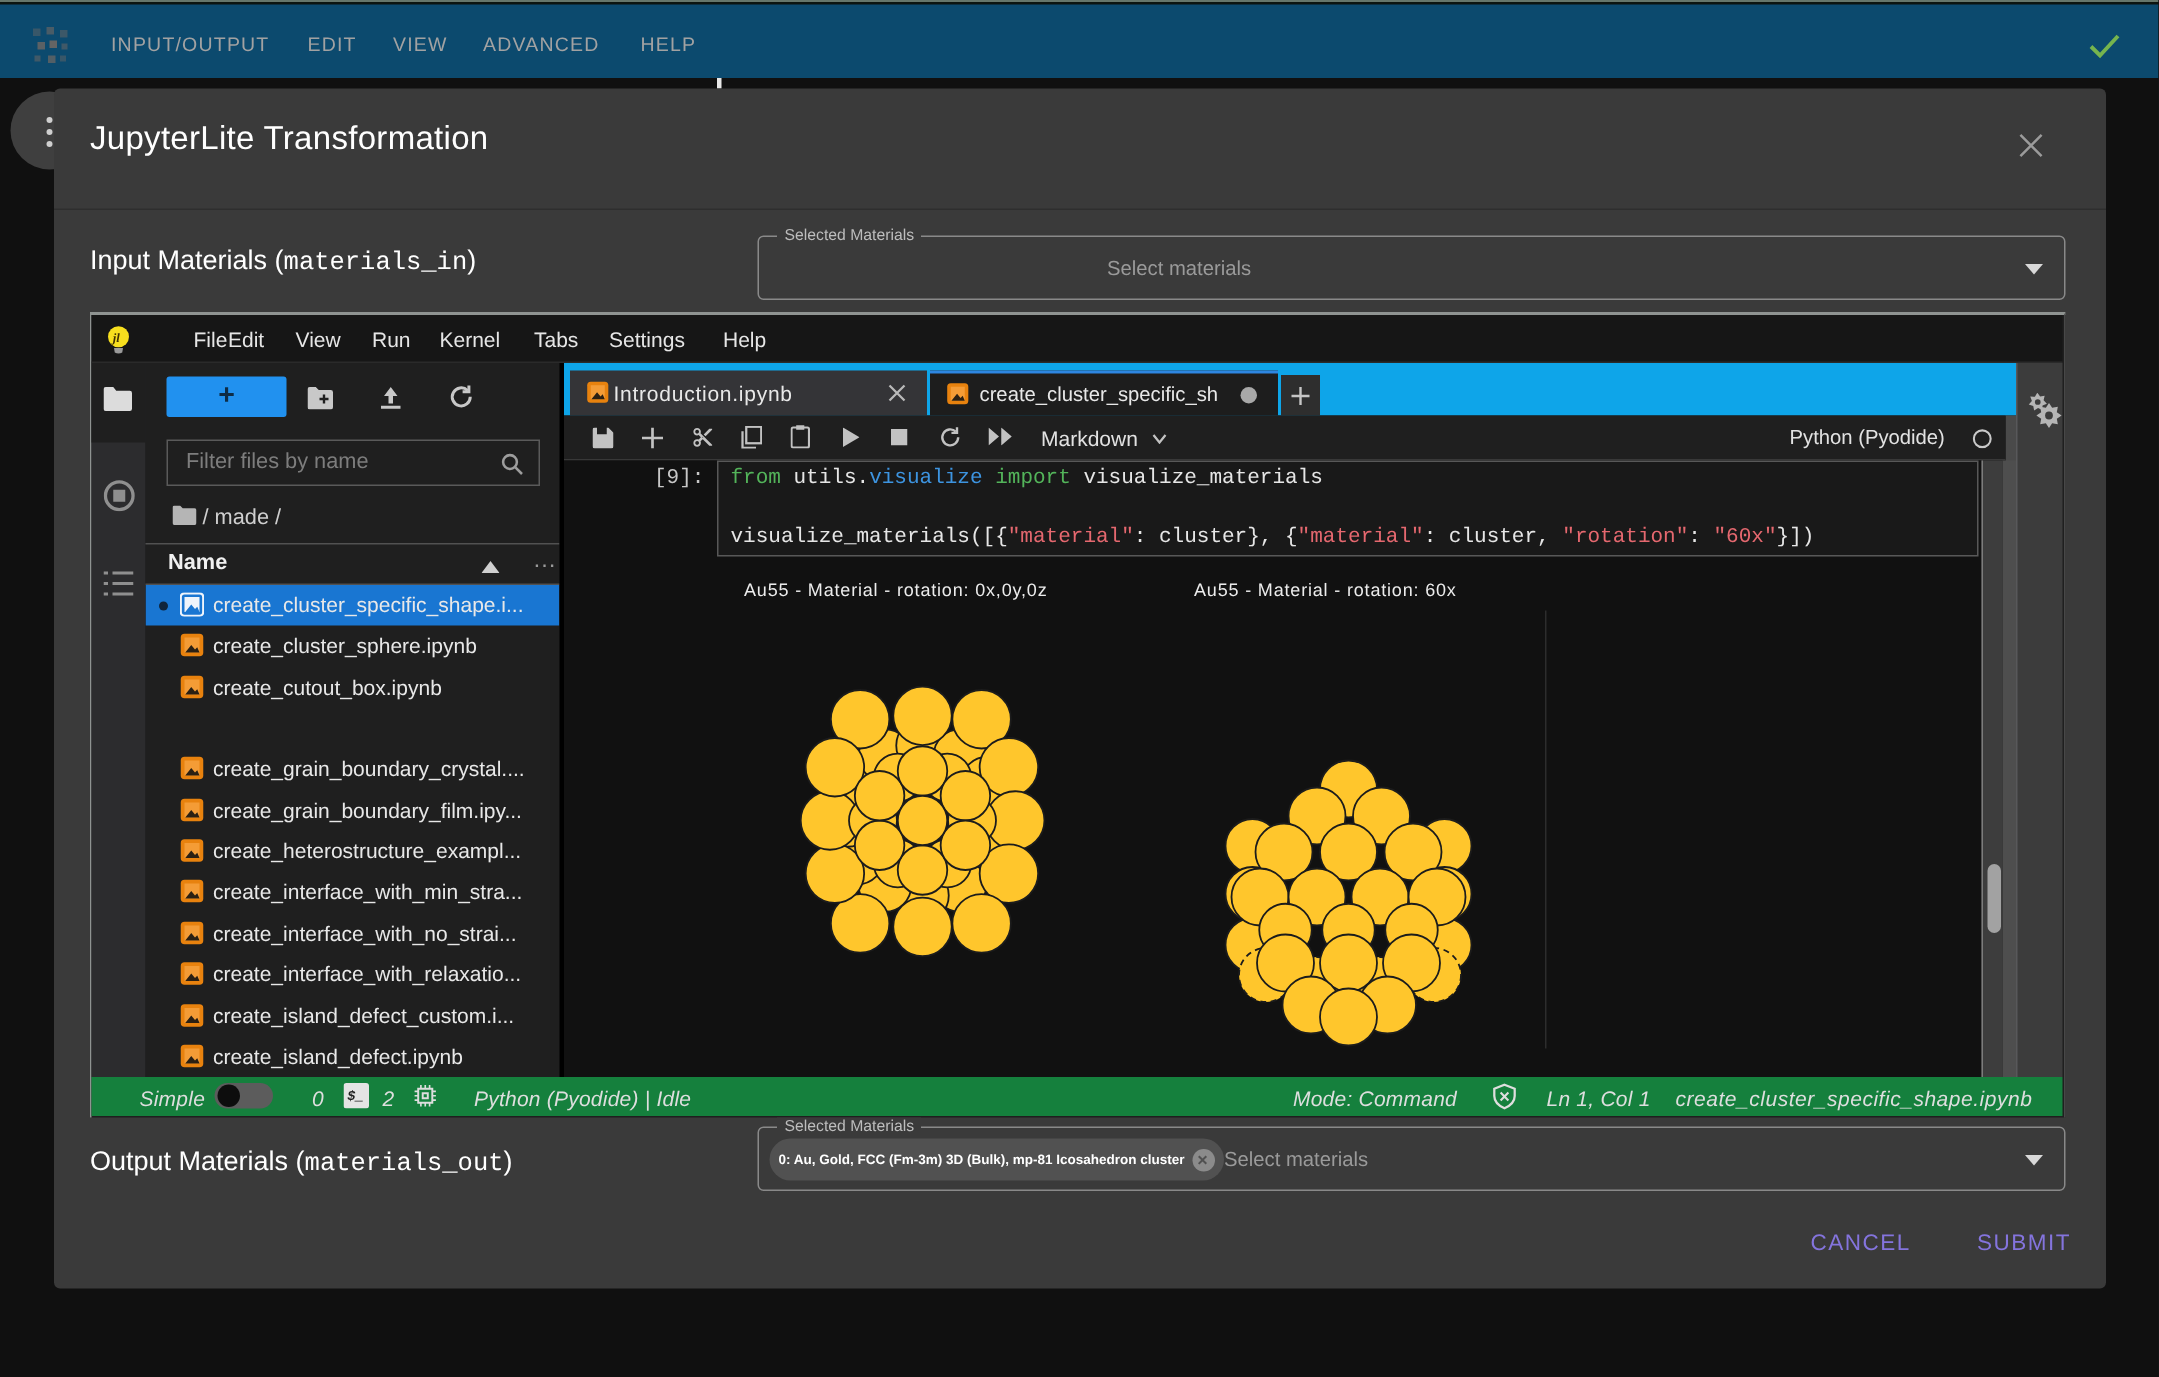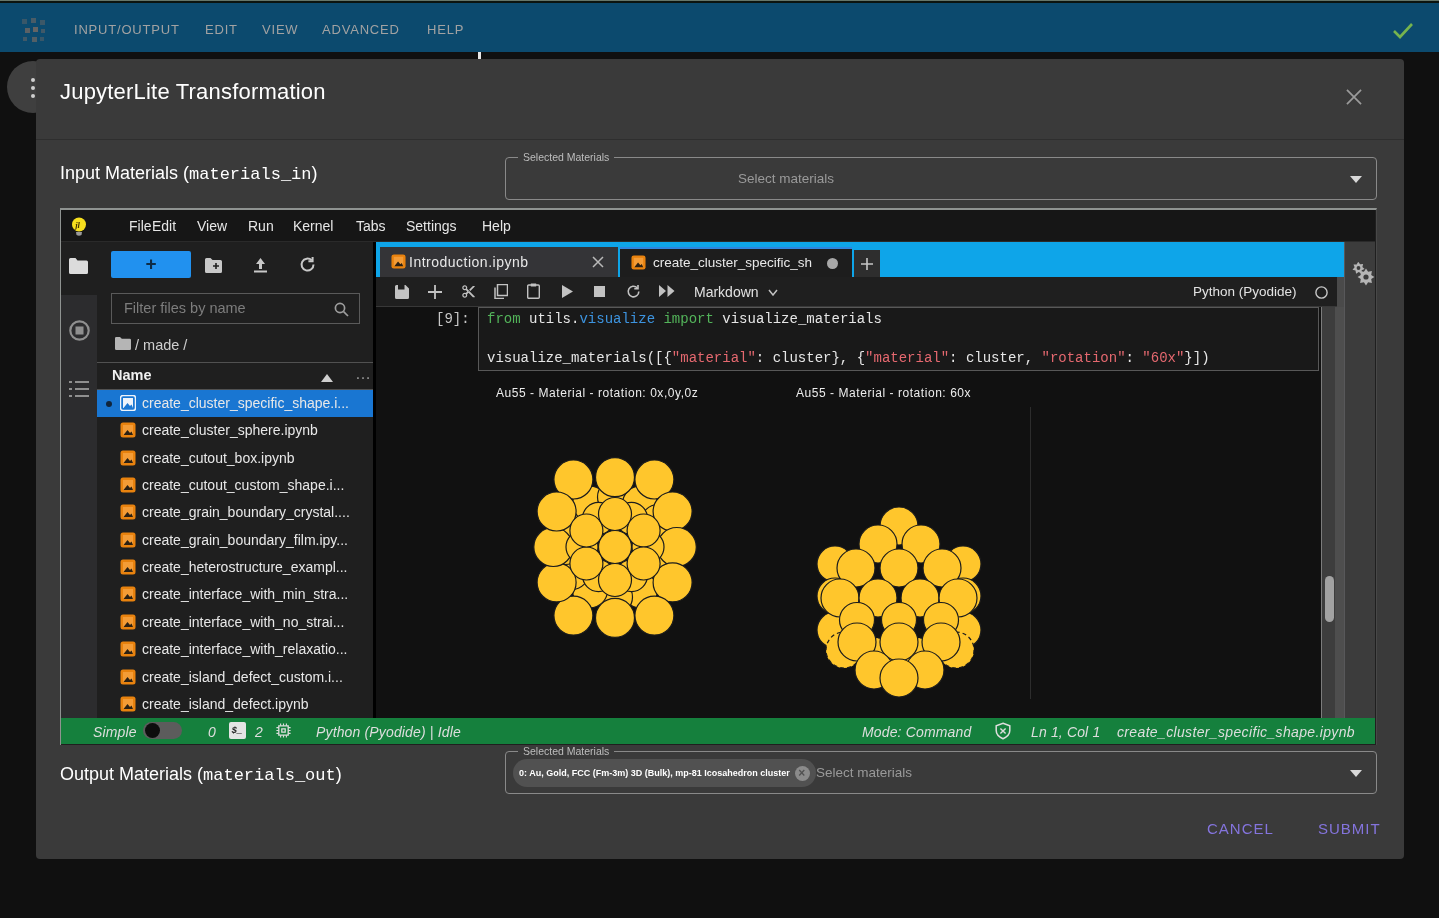--- a/index.html
+++ b/index.html
@@ -202,28 +202,20 @@
                 <span class="ftxt">create_cluster_sphere.ipynb</span>
               </div>
               <div class="frow" style="top:54.70px;">
                 <svg class="fico" viewBox="0 0 16 16">
                   <rect x="0.5" y="0.5" width="15" height="15" rx="2.5" fill="#e8820e"></rect>
                   <rect x="3" y="3" width="10" height="10" fill="#f49c36"></rect>
                   <path d="M3.5 13 L7.5 8 L10 11 L11.5 9.5 L13 13 Z" fill="#2b2013"></path>
                 </svg>
                 <span class="ftxt">create_cutout_box.ipynb</span>
               </div>
-              <div class="frow" style="top:82.05px;">
-                <svg class="fico" viewBox="0 0 16 16">
-                  <rect x="0.5" y="0.5" width="15" height="15" rx="2.5" fill="#e8820e"></rect>
-                  <rect x="3" y="3" width="10" height="10" fill="#f49c36"></rect>
-                  <path d="M3.5 13 L7.5 8 L10 11 L11.5 9.5 L13 13 Z" fill="#2b2013"></path>
-                </svg>
-                <span class="ftxt">create_cutout_custom_shape.i...</span>
-              </div>
               <div class="frow" style="top:109.40px;">
                 <svg class="fico" viewBox="0 0 16 16">
                   <rect x="0.5" y="0.5" width="15" height="15" rx="2.5" fill="#e8820e"></rect>
                   <rect x="3" y="3" width="10" height="10" fill="#f49c36"></rect>
                   <path d="M3.5 13 L7.5 8 L10 11 L11.5 9.5 L13 13 Z" fill="#2b2013"></path>
                 </svg>
                 <span class="ftxt">create_grain_boundary_crystal....</span>
               </div>
               <div class="frow" style="top:136.75px;">
                 <svg class="fico" viewBox="0 0 16 16">

